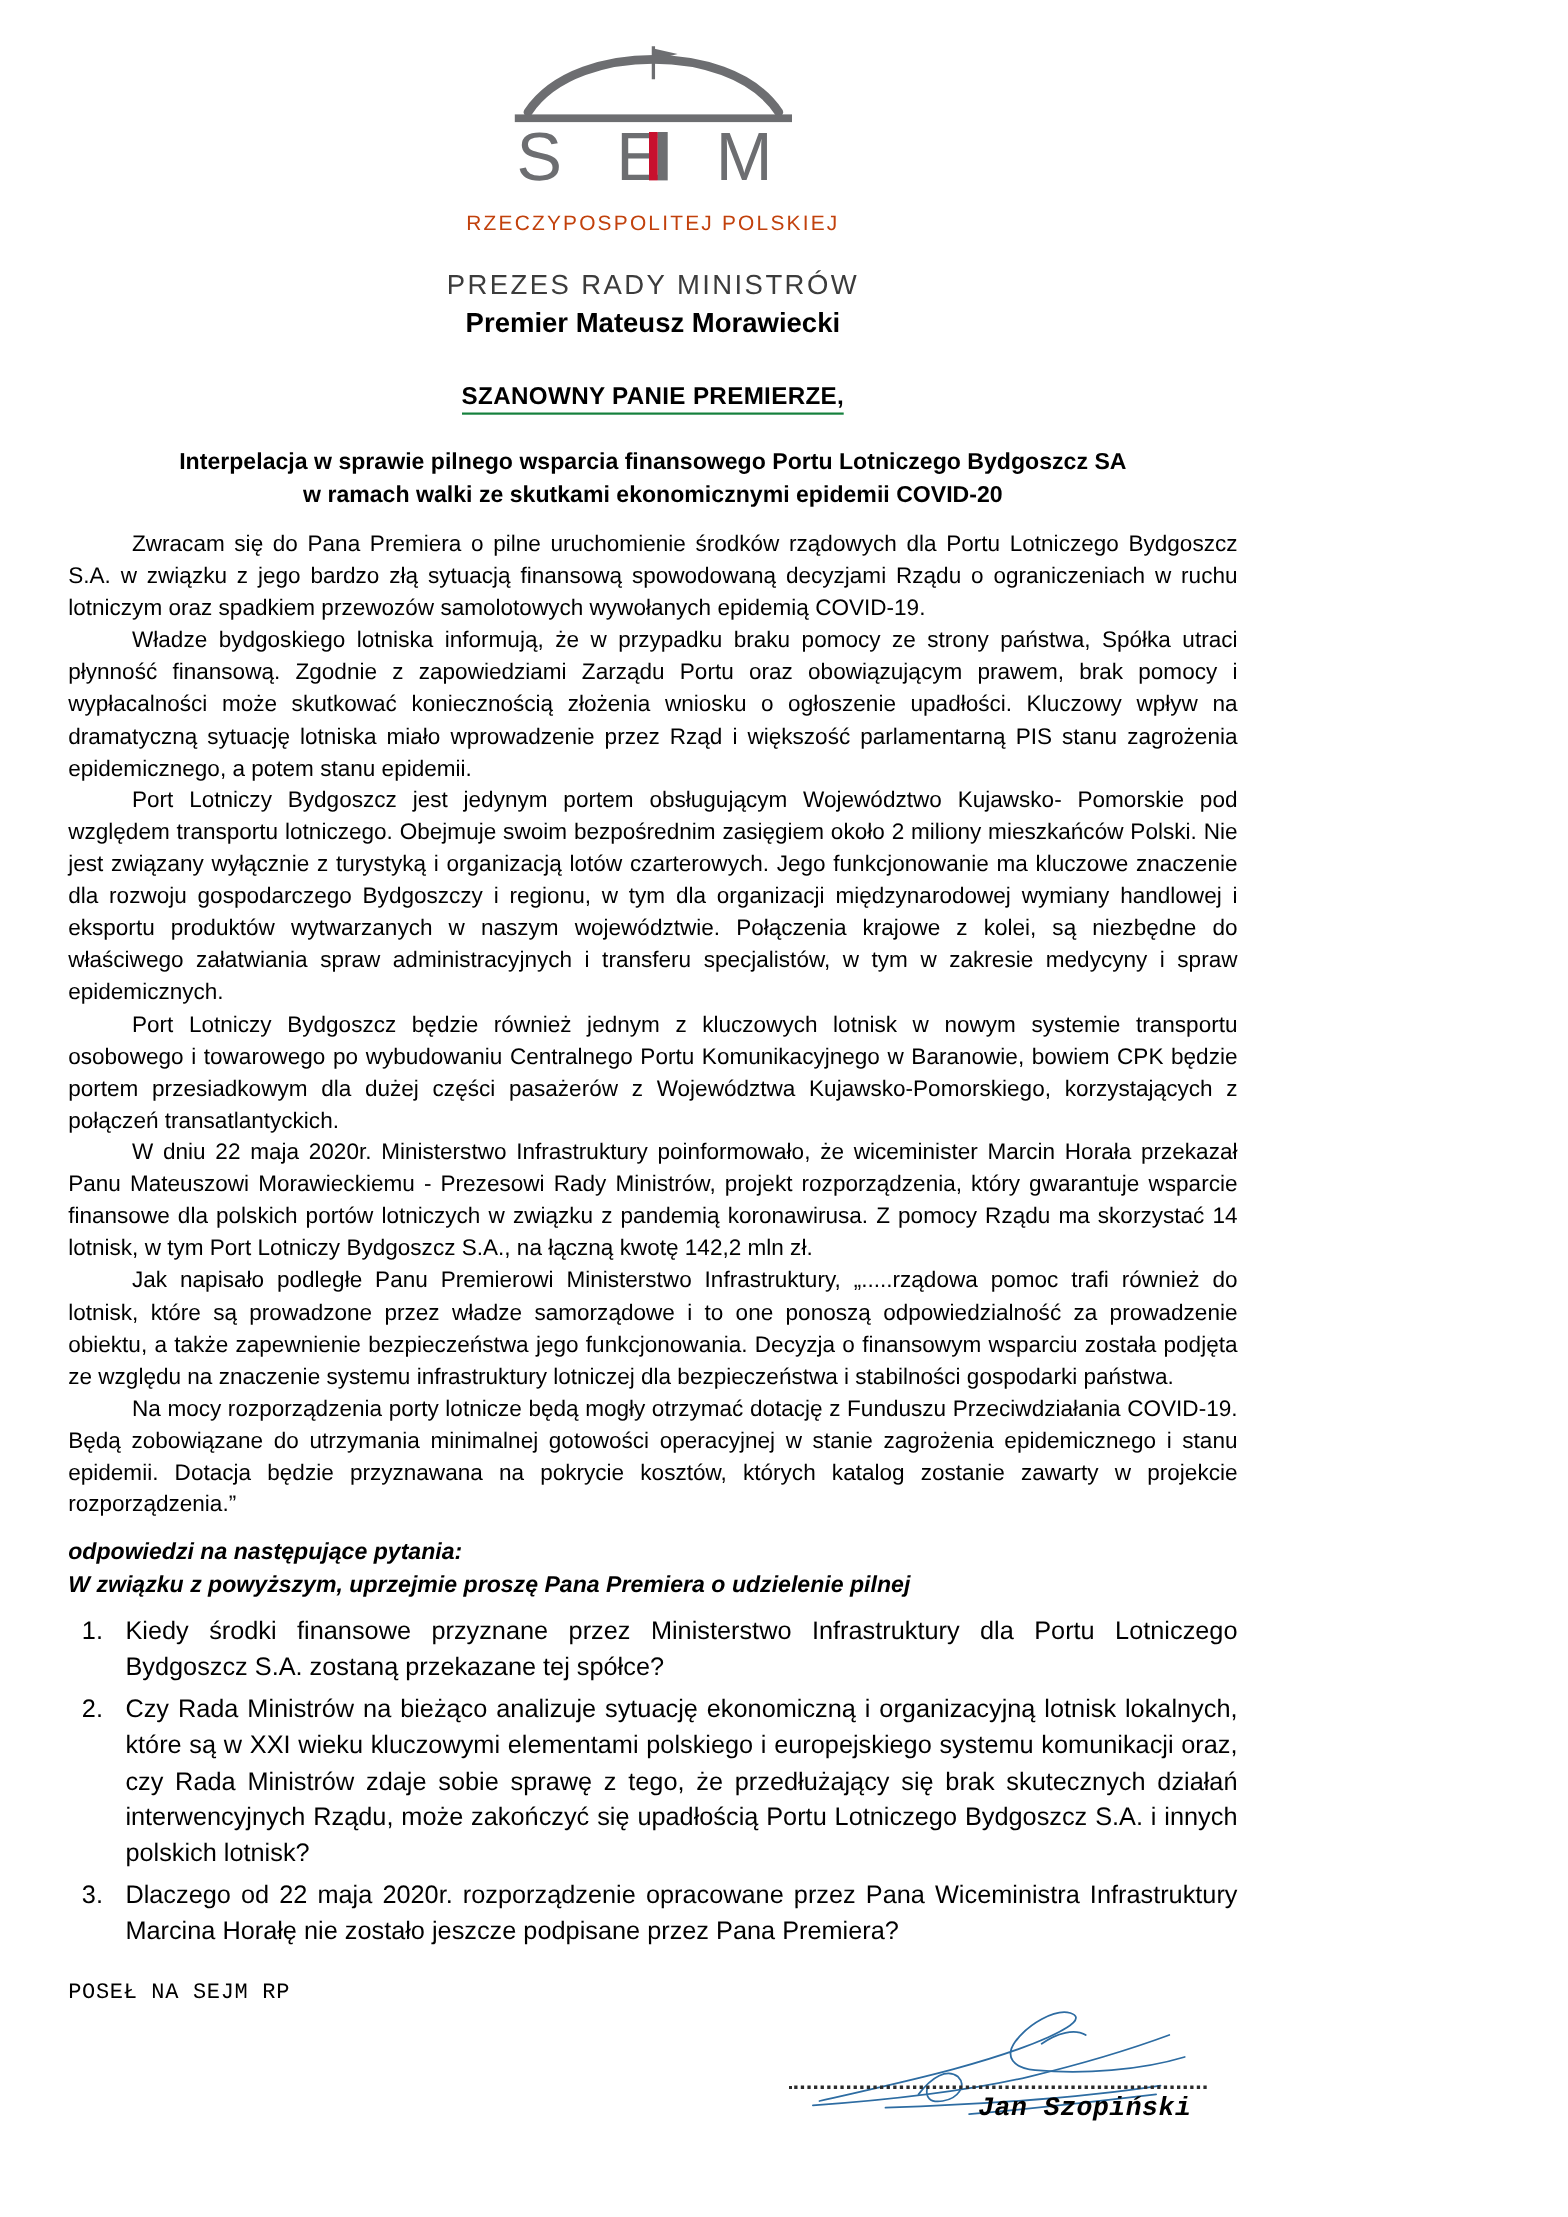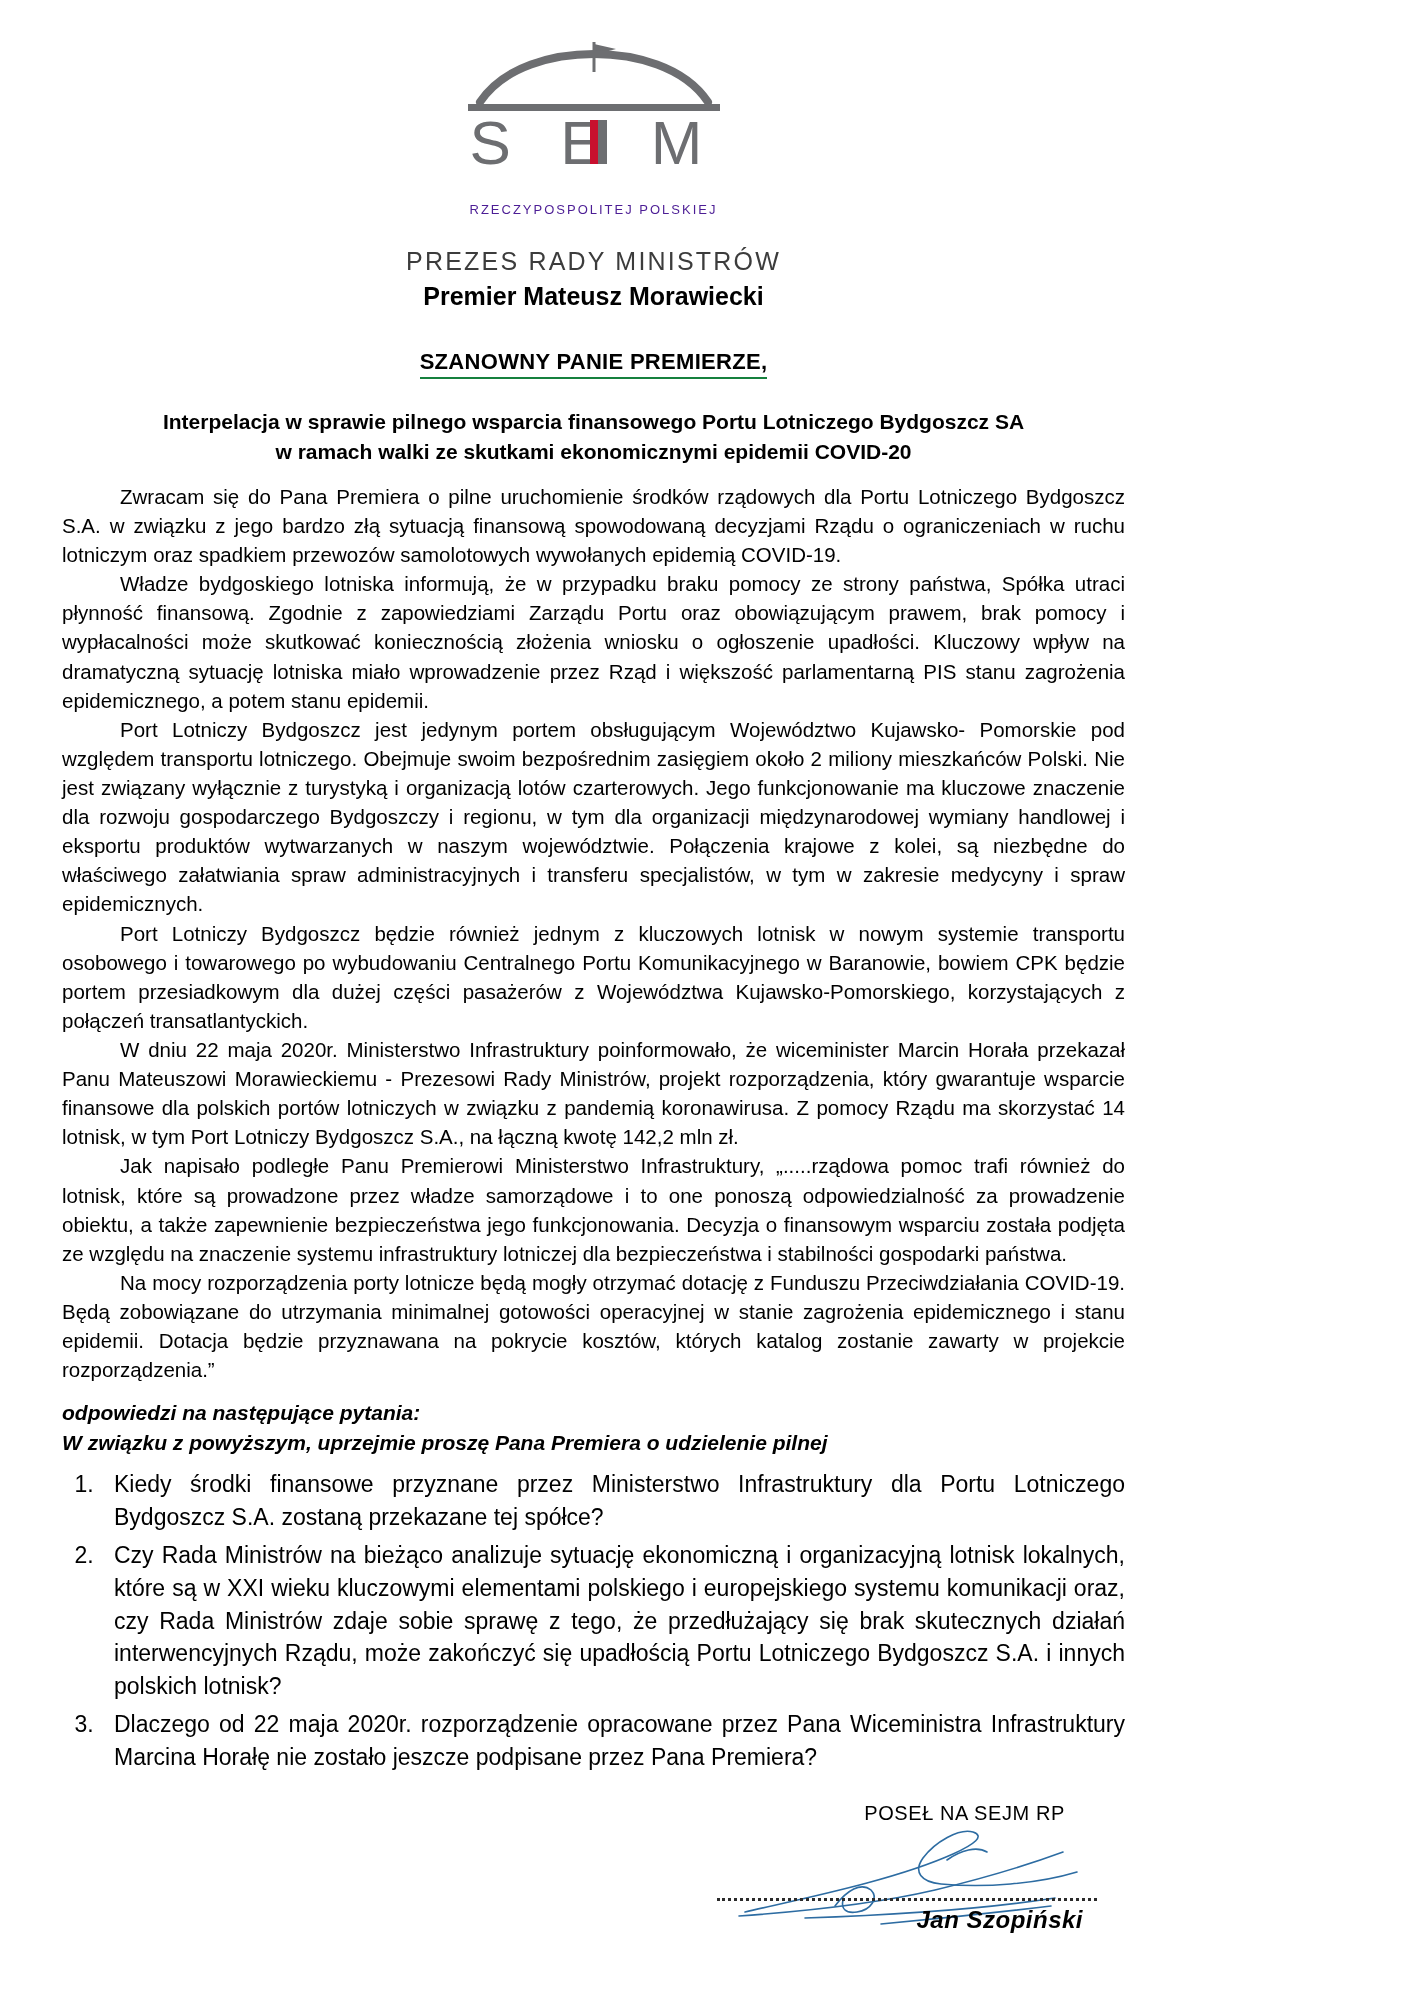--- a/index.html
+++ b/index.html
@@ -26,24 +26,24 @@
   .logo-block {
     text-align: center;
     margin-top: 8px;
     margin-bottom: 6px;
   }
   .logo-svg-wrap {
     display: inline-block;
     line-height: 0;
   }
   .logo-sub {
-    font-size: 13px;
+    font-size: 19px;
     letter-spacing: 2.0px;
-    color: #4c1d95;
-    margin-top: 22px;
+    color: #c2410c;
+    margin-top: 12px;
     font-family: "Liberation Sans", sans-serif;
   }
 
   
   .addressee {
     text-align: center;
     margin-top: 30px;
   }
   .addressee .line1 {
     font-size: 25px;
@@ -107,23 +107,24 @@
     text-align: justify;
   }
   ol.questions li {
     margin-bottom: 6px;
     padding-left: 14px;
   }
 
   
   .signature-block {
     margin-top: 28px;
-    text-align: right;
+    text-align: left;
     position: relative;
     height: 170px;
+    font-family: Liberation Mono, monospace;
   }
   .sig-title {
     font-size: 20px;
     letter-spacing: 0.6px;
     margin-right: 60px;
   }
   .sig-graphic {
     position: absolute;
     right: 20px;
     top: 18px;

